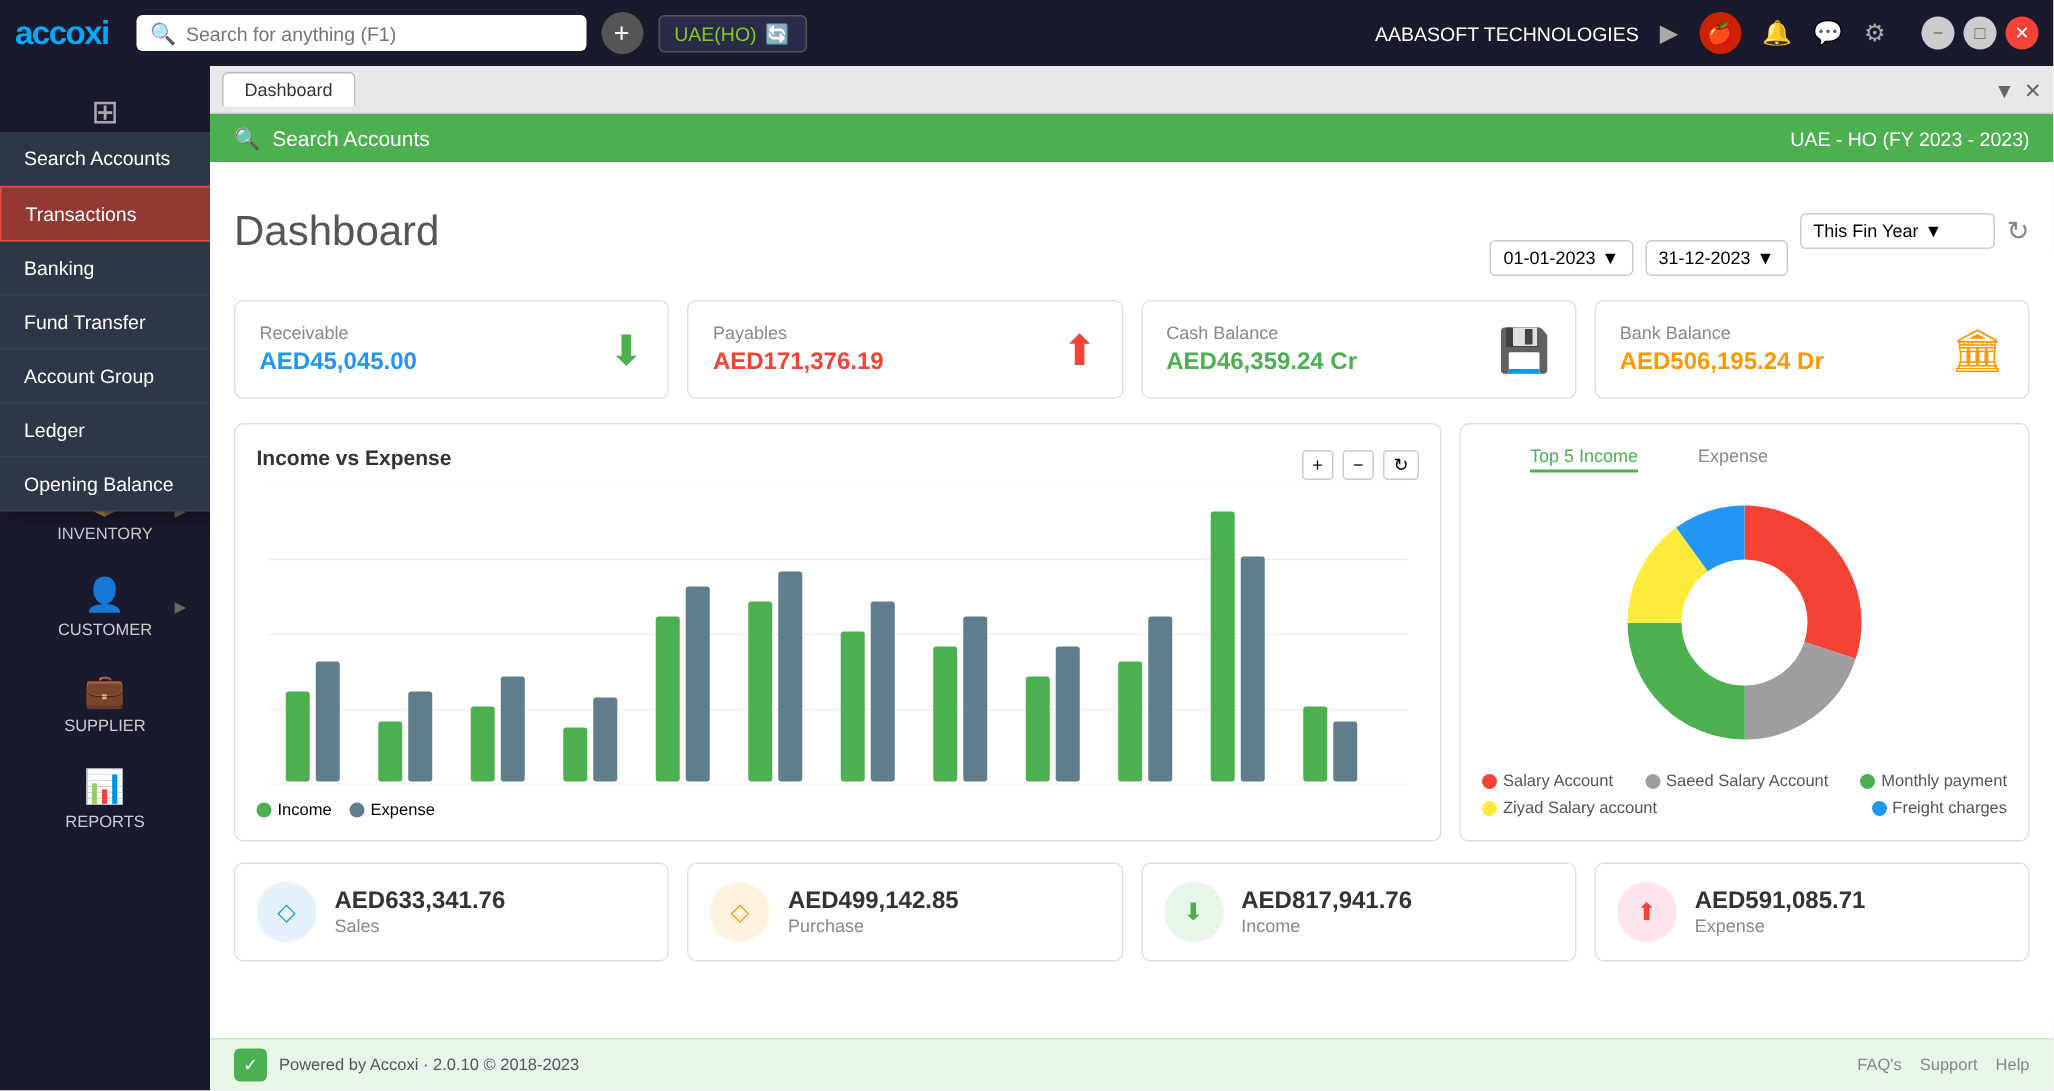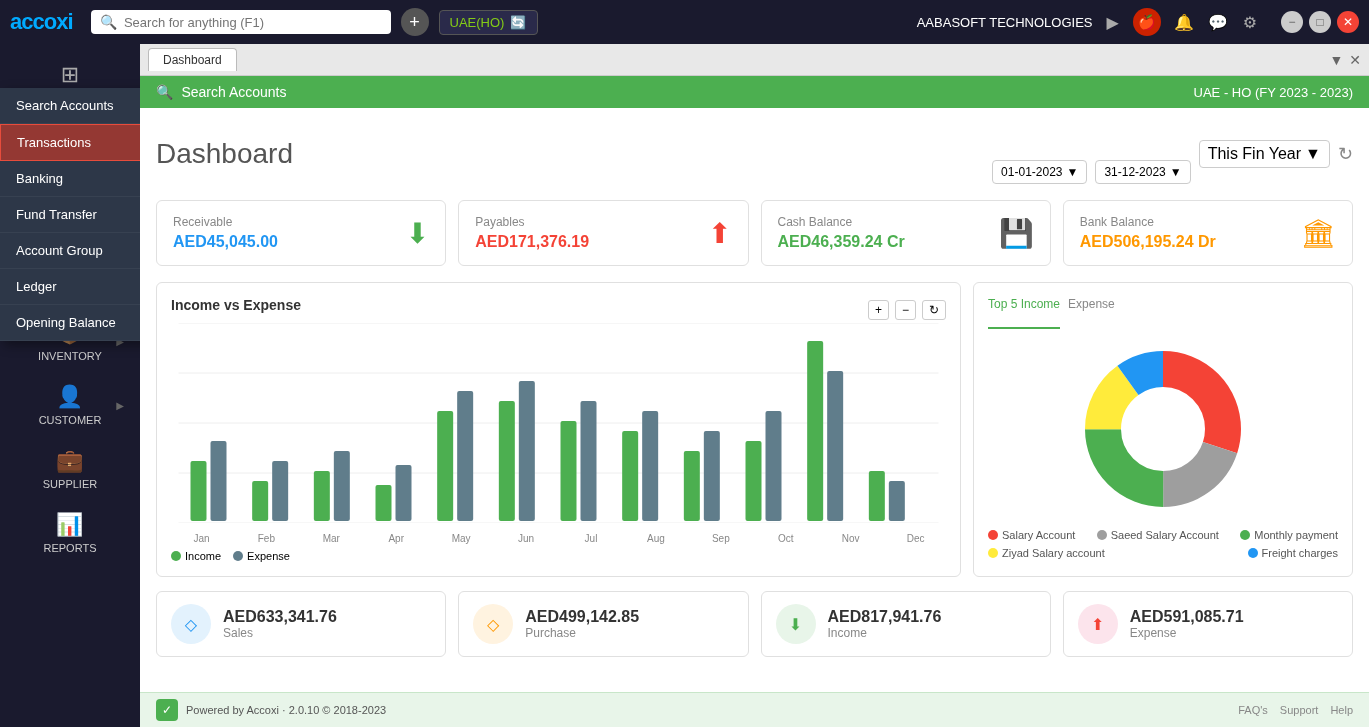--- a/index.html
+++ b/index.html
@@ -81,21 +81,21 @@
       display: flex; align-items: center; justify-content: space-between; margin-bottom: 16px;
     }
     .dashboard-title { font-size: 28px; color: #555; font-weight: 300; }
     .date-controls { display: flex; align-items: center; gap: 8px; }
     .date-input {
       display: flex; background: white; border: 1px solid #ccc;
       border-radius: 4px; padding: 4px 8px; font-size: 12px; gap: 4px; margin-top: 36px;
     }
     .date-select {
       display: flex; align-items: center; background: white; border: 1px solid #ccc;
-      border-radius: 4px; padding: 4px 8px; font-size: 16px; gap: 4px; min-width: 130px;
+      border-radius: 4px; padding: 4px 8px; font-size: 12px; gap: 4px; min-width: 130px;
     }
     .refresh-btn { color: #888; cursor: pointer; font-size: 18px; }
 
     
     .kpi-row { display: flex; gap: 12px; margin-bottom: 16px; }
     .kpi-card {
       flex: 1; background: white; border: 1px solid #e0e0e0; border-radius: 6px;
       padding: 14px 16px; display: flex; align-items: center; justify-content: space-between;
     }
     .kpi-label { font-size: 12px; color: #888; margin-bottom: 4px; }
@@ -118,21 +118,21 @@
     .chart-btn { background: none; border: 1px solid #ccc; border-radius: 3px; cursor: pointer; padding: 2px 6px; font-size: 12px; }
     .chart-labels { display: flex; gap: 4px; margin-top: 6px; }
     .chart-label { flex: 1; text-align: center; font-size: 10px; color: #888; }
     .chart-legend { display: flex; gap: 12px; margin-top: 6px; }
     .legend-item { display: flex; align-items: center; gap: 4px; font-size: 11px; }
     .legend-dot { width: 10px; height: 10px; border-radius: 50%; }
 
     
     .donut-container { display: flex; flex-direction: column; align-items: center; }
     .top5-tabs { display: flex; gap: 8px; margin-bottom: 10px; }
-    .top5-tab { font-size: 12px; color: #888; cursor: pointer; padding-bottom: 16px; }
+    .top5-tab { font-size: 12px; color: #888; cursor: pointer; padding-bottom: 2px; margin-left: 32px; }
     .top5-tab.active { color: #4caf50; border-bottom: 2px solid #4caf50; }
     .donut-legend { display: flex; flex-wrap: wrap; gap: 6px; margin-top: 10px; justify-content: space-between; }
     .donut-legend-item { display: flex; align-items: center; gap: 4px; font-size: 11px; color: #555; }
     .donut-legend-dot { width: 10px; height: 10px; border-radius: 50%; }
 
     
     .bottom-row { display: flex; gap: 12px; margin-top: 14px; }
     .bottom-card {
       flex: 1; background: white; border: 1px solid #e0e0e0; border-radius: 6px;
       padding: 12px 14px; display: flex; align-items: center; gap: 12px;
@@ -374,34 +374,20 @@
               <rect x="463.66666666666663" y="87.99999999999999" width="16" height="110.00000000000001" fill="#607d8b" rx="2"></rect>
               <rect x="505.3333333333333" y="128" width="16" height="70" fill="#4caf50" rx="2"></rect>
               <rect x="525.3333333333333" y="108" width="16" height="90" fill="#607d8b" rx="2"></rect>
               <rect x="567" y="118" width="16" height="80" fill="#4caf50" rx="2"></rect>
               <rect x="587" y="87.99999999999999" width="16" height="110.00000000000001" fill="#607d8b" rx="2"></rect>
               <rect x="628.6666666666666" y="18" width="16" height="180" fill="#4caf50" rx="2"></rect>
               <rect x="648.6666666666666" y="48" width="16" height="150" fill="#607d8b" rx="2"></rect>
               <rect x="690.3333333333333" y="148" width="16" height="50" fill="#4caf50" rx="2"></rect>
               <rect x="710.3333333333333" y="158" width="16" height="40" fill="#607d8b" rx="2"></rect>
             </svg>
-          <div class="chart-labels" id="month-labels">
-              <span class="chart-label">Jan</span>
-              <span class="chart-label">Feb</span>
-              <span class="chart-label">Mar</span>
-              <span class="chart-label">Apr</span>
-              <span class="chart-label">May</span>
-              <span class="chart-label">Jun</span>
-              <span class="chart-label">Jul</span>
-              <span class="chart-label">Aug</span>
-              <span class="chart-label">Sep</span>
-              <span class="chart-label">Oct</span>
-              <span class="chart-label">Nov</span>
-              <span class="chart-label">Dec</span>
-            </div>
           <div class="chart-legend">
             <div class="legend-item">
               <div class="legend-dot" style="background:#4caf50;"></div>
               <span>Income</span>
             </div>
             <div class="legend-item">
               <div class="legend-dot" style="background:#607d8b;"></div>
               <span>Expense</span>
             </div>
           </div>

